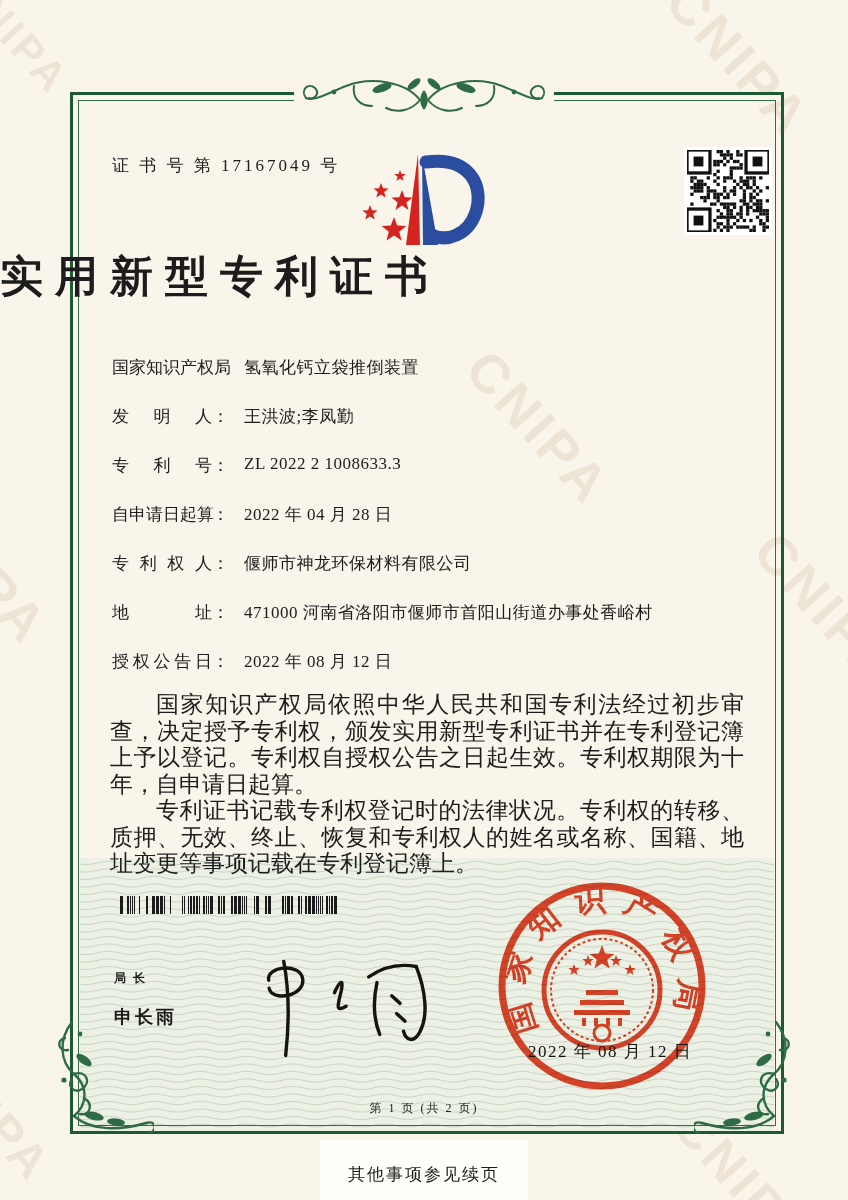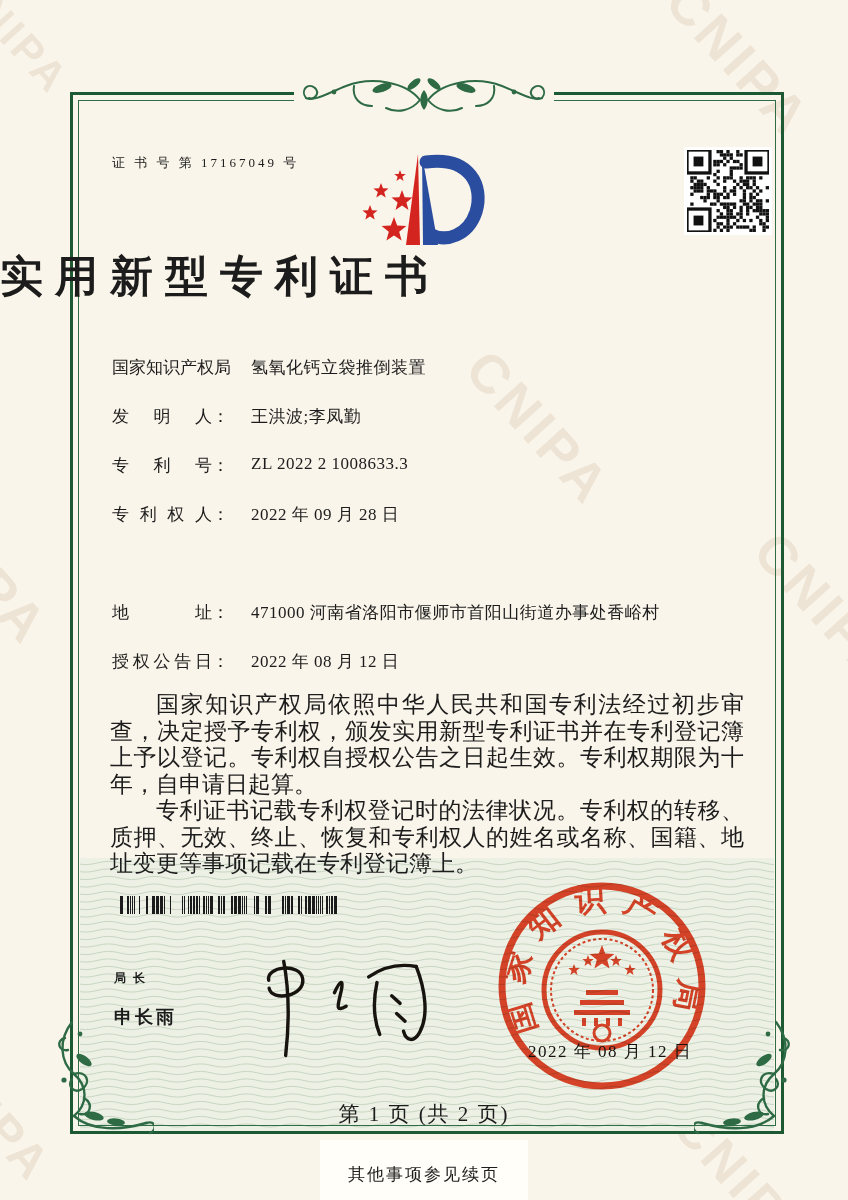--- a/index.html
+++ b/index.html
@@ -20,47 +20,47 @@
   .band svg { display:block; }
   
   .frame-outer { position:absolute; left:70px; top:92px; width:714px; height:1042px; border:3px solid #1d5a33; }
   .frame-inner { position:absolute; left:78px; top:100px; width:698px; height:1026px; border:1px solid #2f6d46; }
   
   .ornament-top { position:absolute; left:294px; top:64px; width:260px; height:62px; background:#faf5ea; }
   .corner { position:absolute; width:104px; height:118px; }
   .corner.left  { left:50px;  top:1020px; }
   .corner.right { left:694px; top:1020px; transform:scaleX(-1); }
   
-  .cert-no { position:absolute; left:112px; top:154px; font-size:13px; letter-spacing:3px; }
+  .cert-no { position:absolute; left:112px; top:154px; font-size:17px; letter-spacing:3px; }
   .logo { position:absolute; left:350px; top:140px; }
   .qr { position:absolute; left:684px; top:147px; width:88px; height:88px; background:#fff; padding:3px; }
   .doc-title {
     position:absolute; left:0; top:248px; width:100%; text-align:left;
     font-size:43px; font-weight:700; letter-spacing:12px;
   }
   
   .field-row { position:absolute; left:112px; width:640px; height:24px; font-size:17px; white-space:nowrap; }
   .f-label { display:inline-block; width:100px; text-align:justify; text-align-last:justify; vertical-align:top; }
   .f-colon { display:inline-block; vertical-align:top; }
-  .f-value { display:inline-block; margin-left:22px; vertical-align:top; letter-spacing:0.5px; }
+  .f-value { display:inline-block; margin-left:15px; vertical-align:top; letter-spacing:0.5px; }
   .f-group2 { position:absolute; left:333px; top:0; }
   
   .body-text { position:absolute; left:110px; top:692px; width:634px; font-size:23px; line-height:26.5px; text-align:justify; }
   .body-text p { text-indent:2em; }
   
   .barcode { position:absolute; left:120px; top:896px; }
   
   .sig-title { position:absolute; left:114px; top:970px; font-family:"Liberation Sans","DejaVu Sans",sans-serif; font-weight:600; font-size:12px; letter-spacing:7px; }
   .sig-name  { position:absolute; left:114px; top:1005px; font-family:"Liberation Sans","DejaVu Sans",sans-serif; font-weight:600; font-size:18px; letter-spacing:3px; }
   .sig-script { position:absolute; left:250px; top:948px; }
   
   .seal { position:absolute; left:494px; top:878px; width:216px; height:216px; mix-blend-mode:multiply; }
   .seal-date { position:absolute; left:528px; top:1040px; font-size:17px; letter-spacing:1.5px; color:#15120f; }
   
-  .page-info { position:absolute; left:0; top:1100px; width:100%; text-align:center; font-size:21px; letter-spacing:2px; }
+  .page-info { position:absolute; left:0; top:1100px; width:100%; text-align:center; font-size:12px; letter-spacing:2px; }
   .note-box {
     position:absolute; left:50%; top:1140px; transform:translateX(-50%);
     background:#fffef8; padding:23px 28px; font-size:17px; letter-spacing:2px;
   }
 </style>
 </head>
 <body>
 
 <div class="certificate">
 
@@ -410,21 +410,24 @@
   <div class="field-row" style="top:356px">
     <span class="f-label">国家知识产权局</span><span class="f-colon">：</span><span class="f-value">氢氧化钙立袋推倒装置</span>
   </div>
   <div class="field-row" style="top:405px">
     <span class="f-label">发明人</span><span class="f-colon">：</span><span class="f-value">王洪波;李凤勤</span>
   </div>
   <div class="field-row" style="top:454px">
     <span class="f-label">专利号</span><span class="f-colon">：</span><span class="f-value">ZL 2022 2 1008633.3</span>
   </div>
   <div class="field-row" style="top:503px">
-    <span class="f-label">专利权人</span><span class="f-colon">：</span><span class="f-value">2022 年 09 月 28 日</span>
+    <span class="f-label">自申请日起算</span><span class="f-colon">：</span><span class="f-value">2022 年 04 月 28 日</span>
+  </div>
+  <div class="field-row" style="top:552px">
+    <span class="f-label">专利权人</span><span class="f-colon">：</span><span class="f-value">偃师市神龙环保材料有限公司</span>
   </div>
   <div class="field-row" style="top:601px">
     <span class="f-label">地址</span><span class="f-colon">：</span><span class="f-value">471000 河南省洛阳市偃师市首阳山街道办事处香峪村</span>
   </div>
   <div class="field-row" style="top:650px">
     <span class="f-label">授权公告日</span><span class="f-colon">：</span><span class="f-value">2022 年 08 月 12 日</span>
   </div>
 
   <div class="body-text">
     <p>国家知识产权局依照中华人民共和国专利法经过初步审查，决定授予专利权，颁发实用新型专利证书并在专利登记簿上予以登记。专利权自授权公告之日起生效。专利权期限为十年，自申请日起算。</p>

